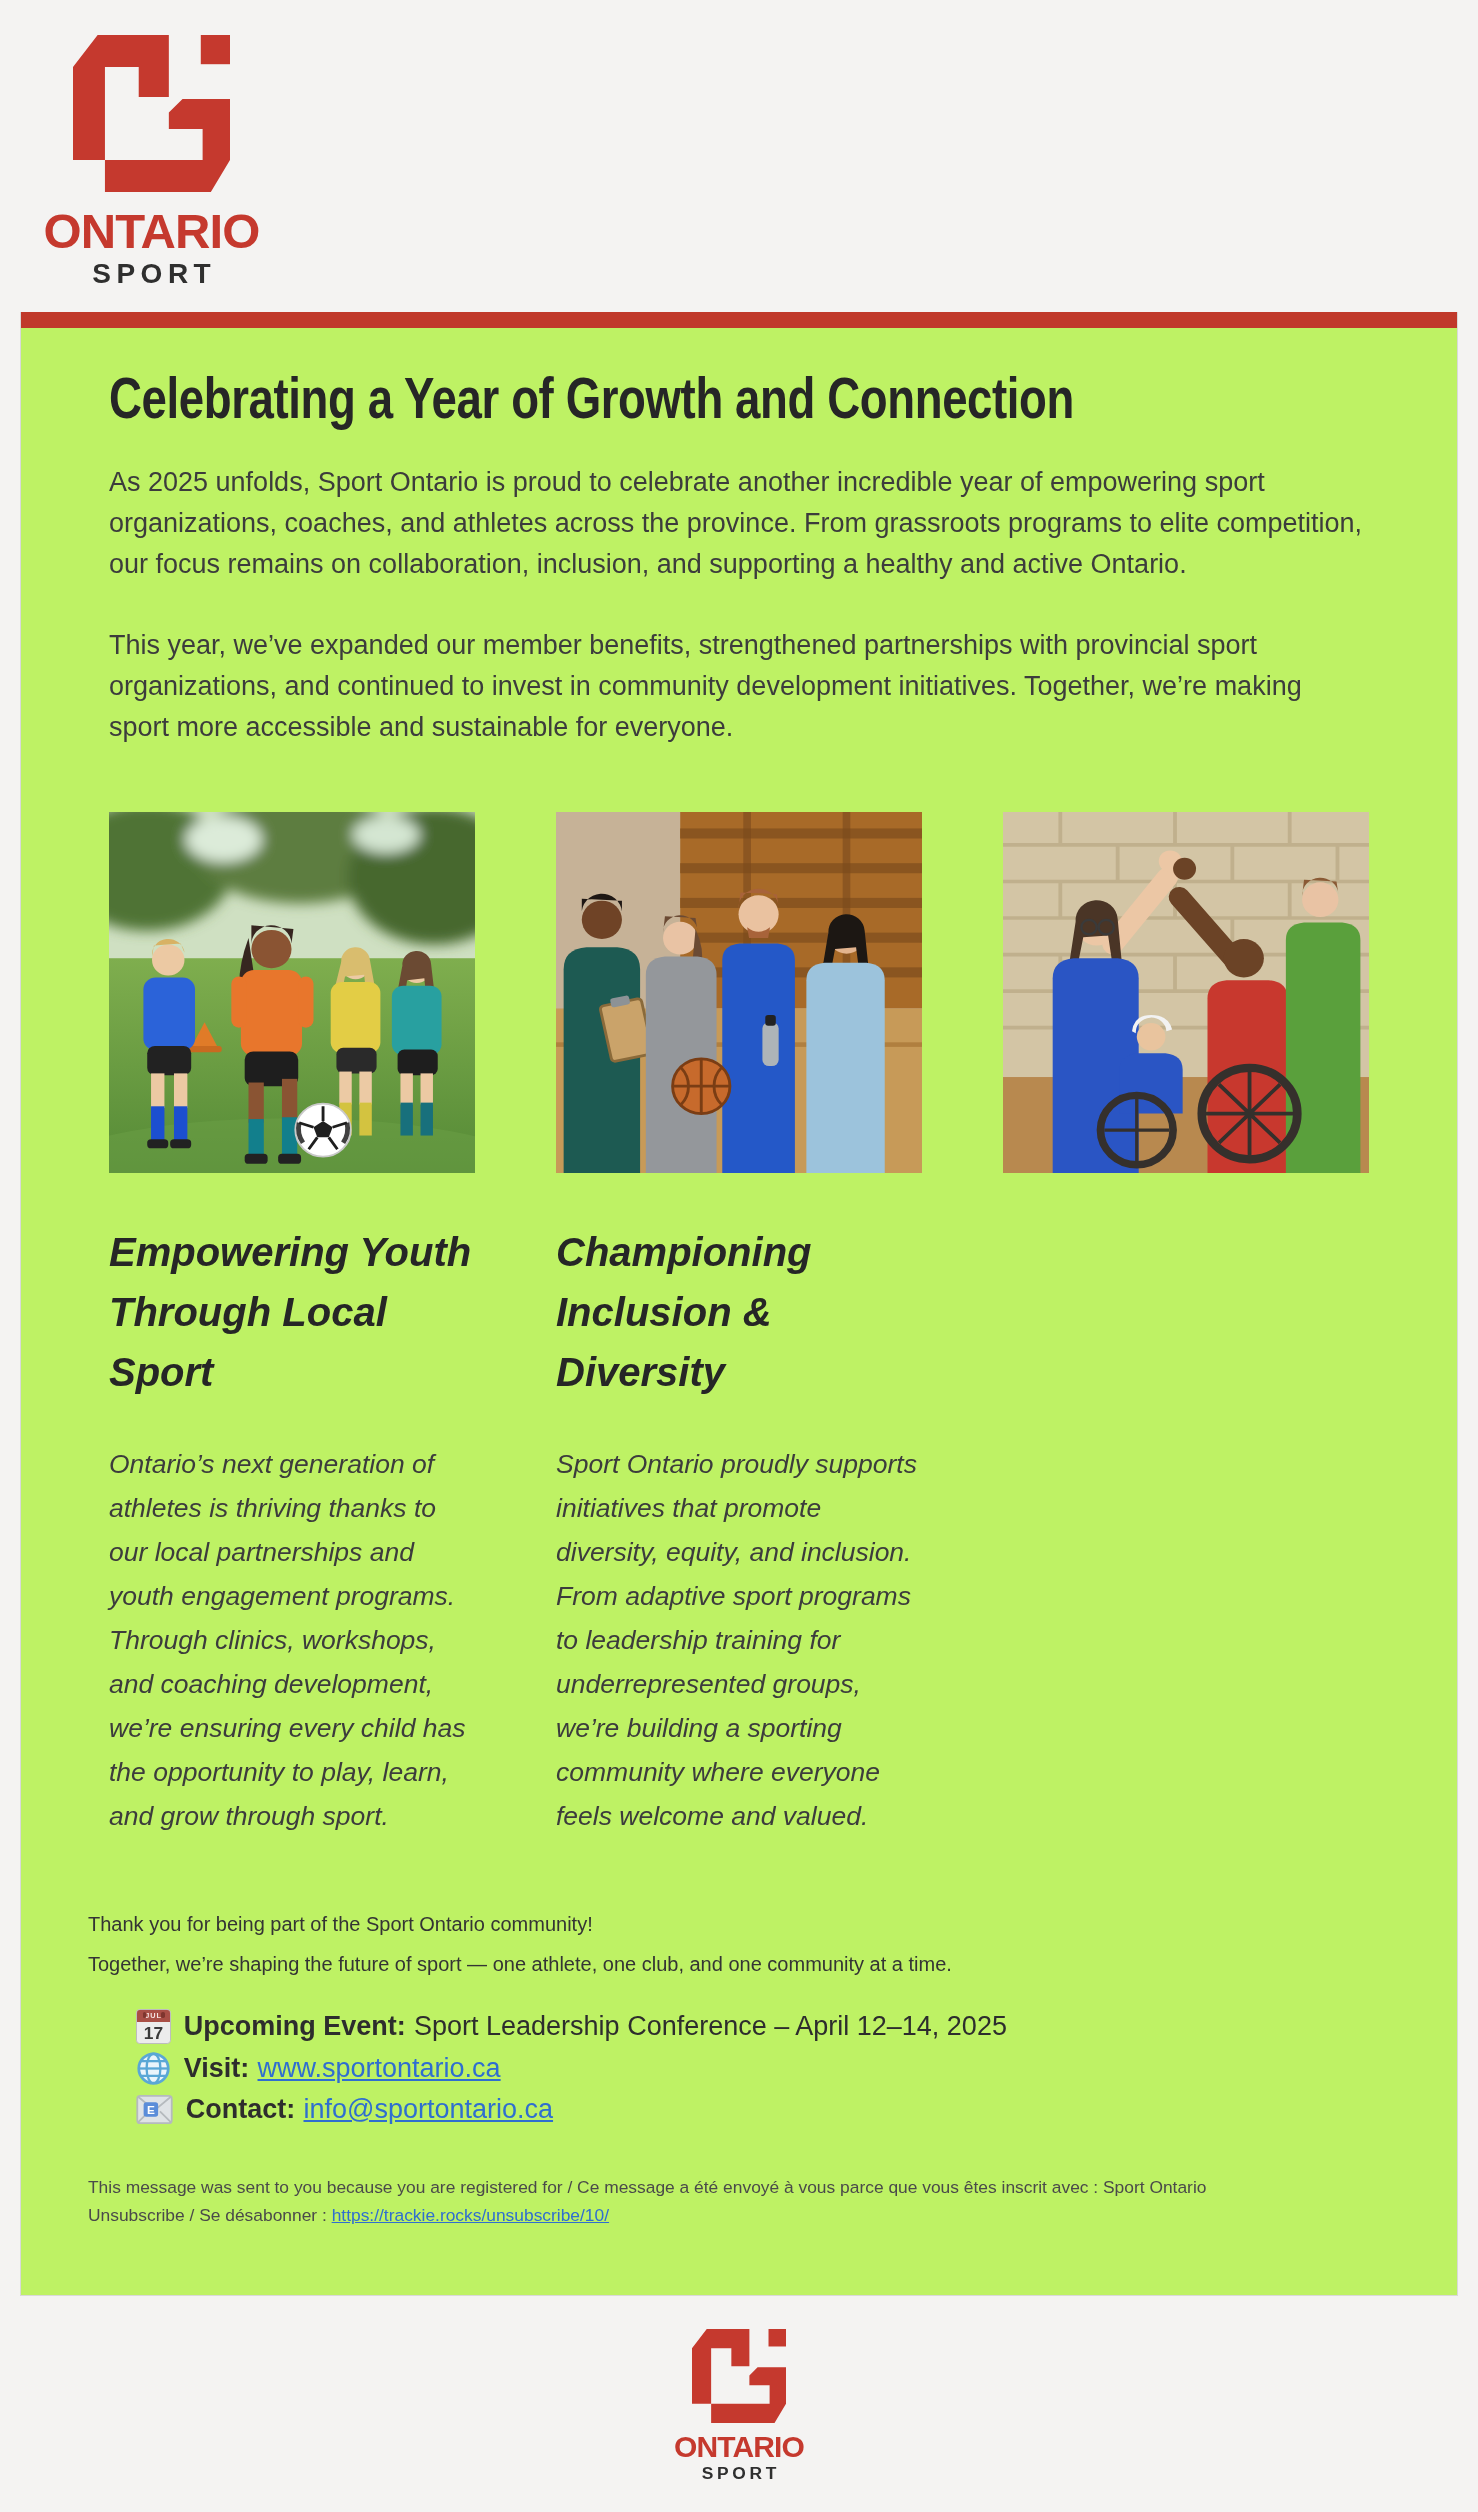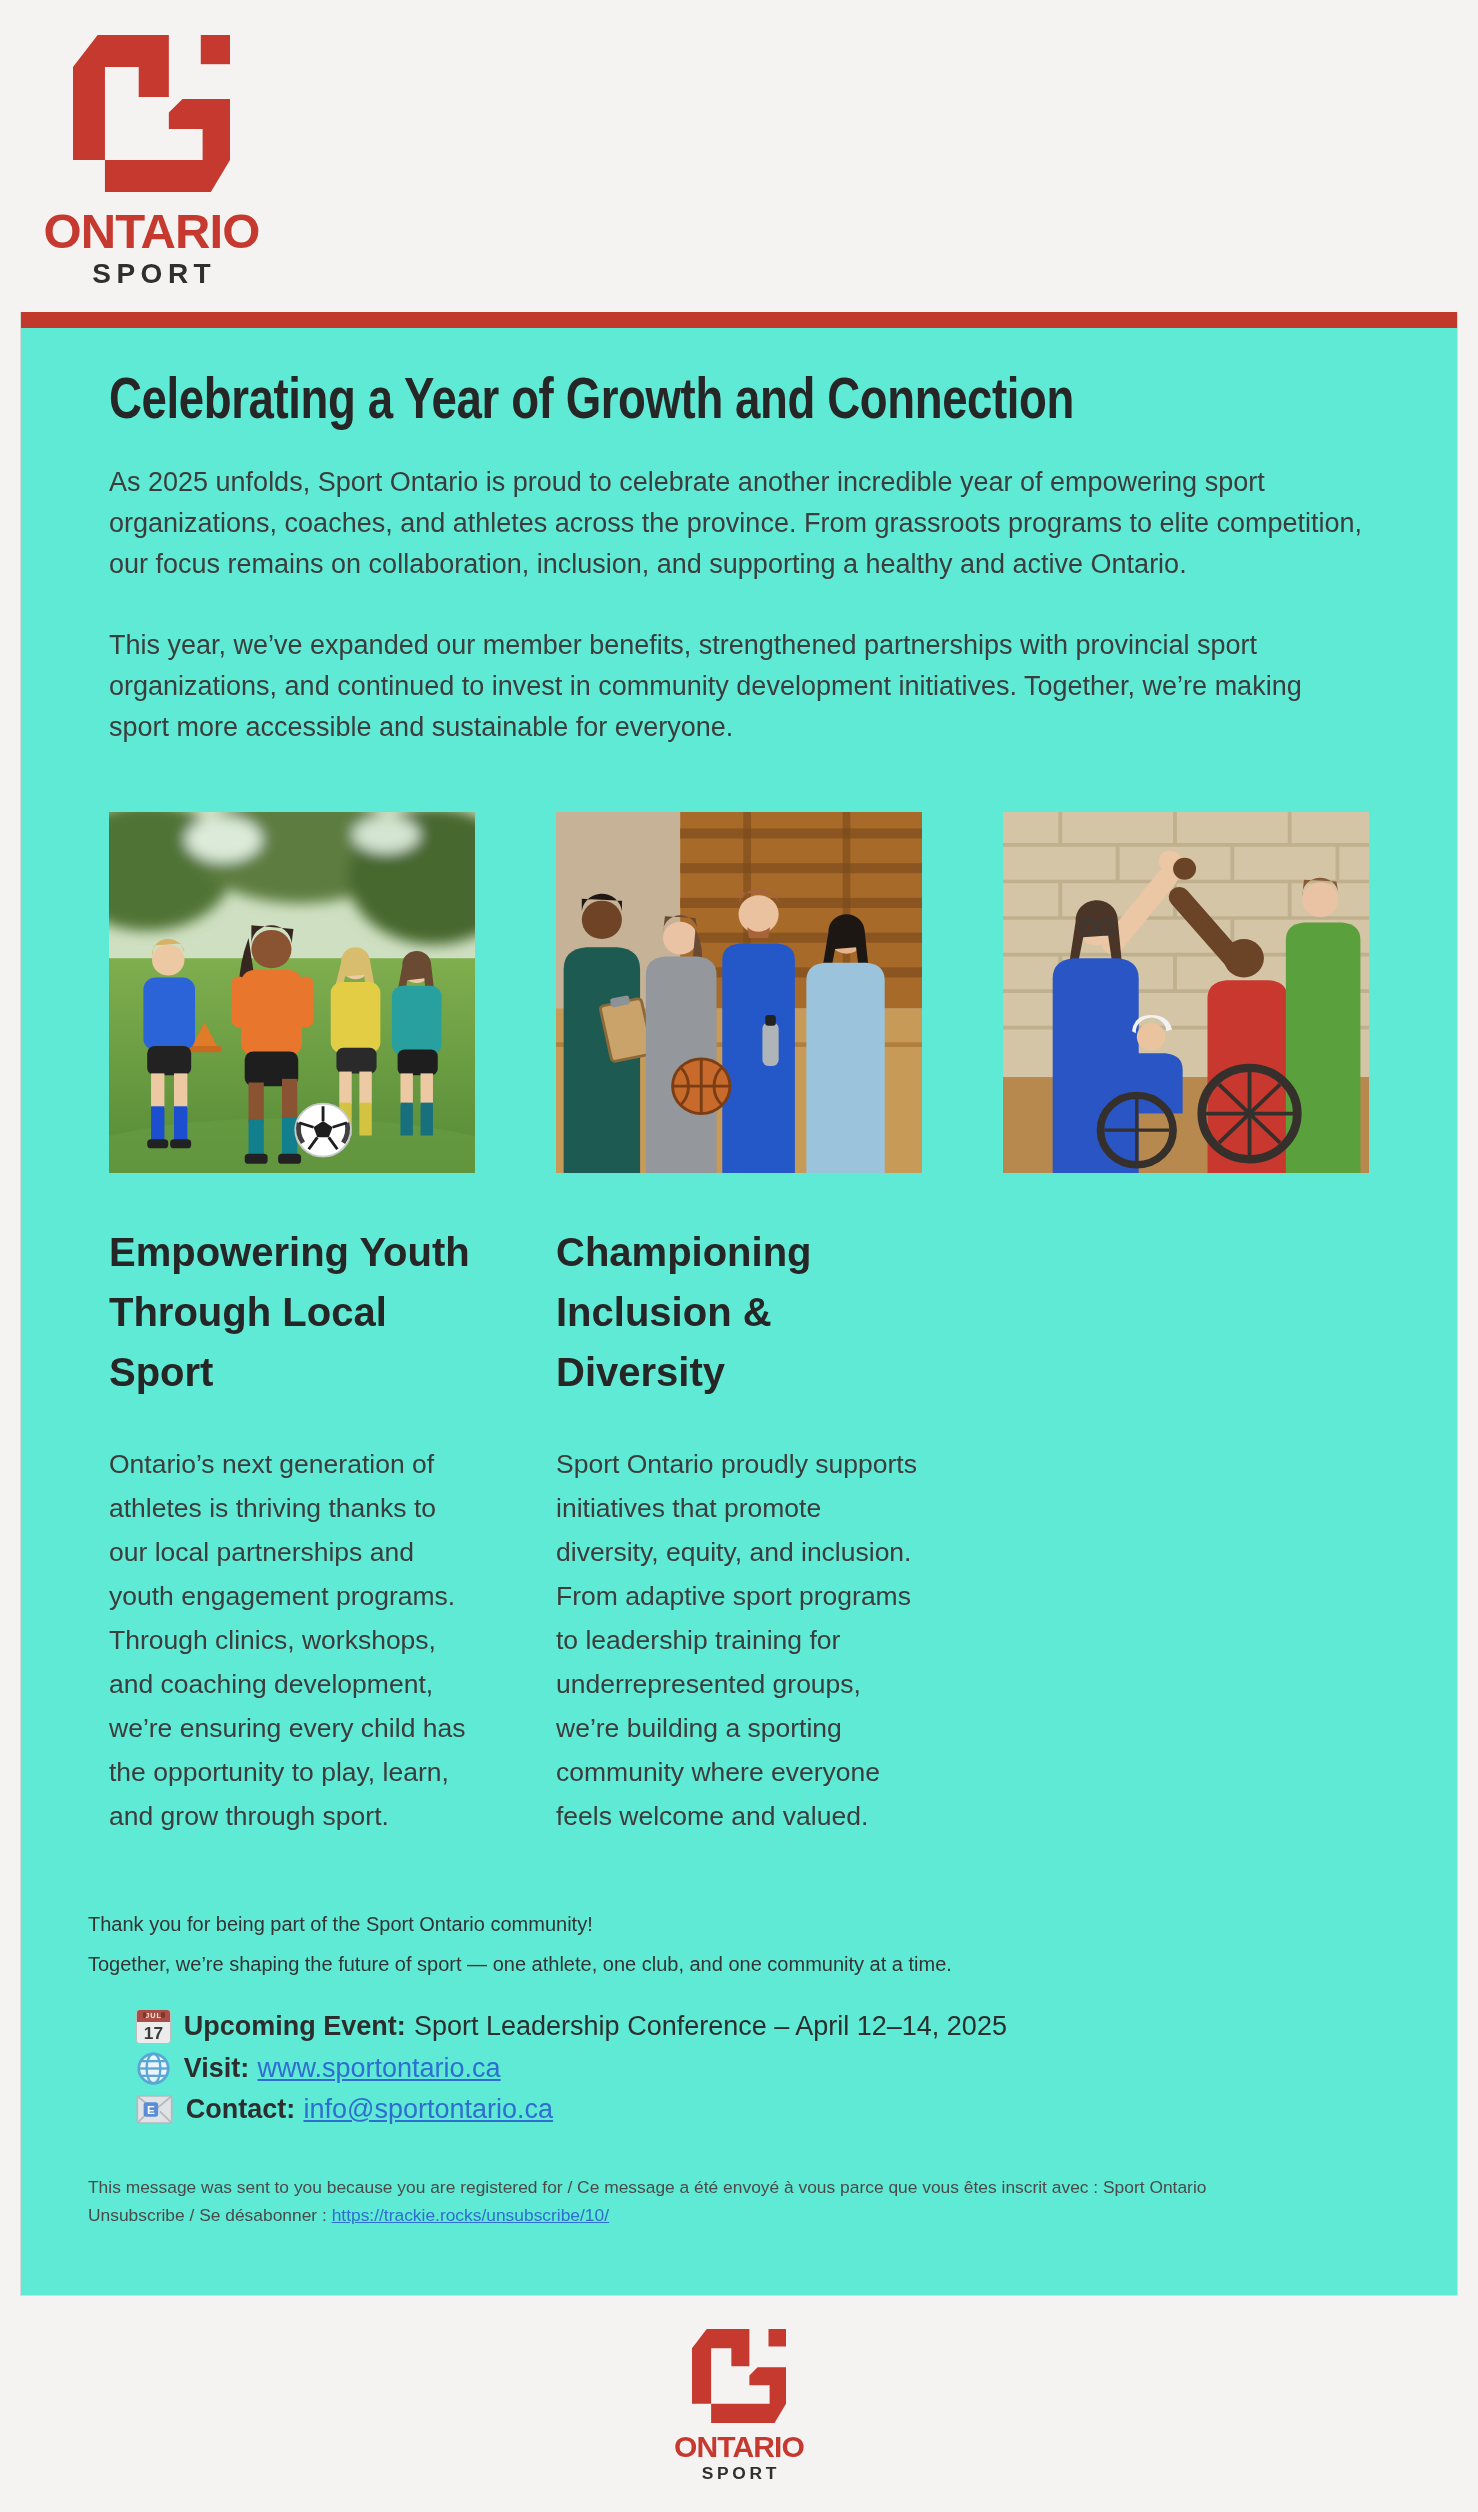--- a/index.html
+++ b/index.html
@@ -17,34 +17,34 @@
   .brand-footer { width:94px; margin:33px auto 0; padding-bottom:20px; }
   .gmark { display:block; }
   .wordmark-1 { font-weight:700; color:#c5392e; line-height:1; letter-spacing:-0.9px; white-space:nowrap; }
   .wordmark-2 { font-weight:700; color:#2f2f2f; line-height:1; white-space:nowrap; }
   .brand-header .wordmark-1 { font-size:49px; margin-top:14.6px; }
   .brand-header .wordmark-2 { font-size:28px; letter-spacing:5.5px; margin-top:4.6px; padding-left:5.5px; }
   .brand-footer .wordmark-1 { font-size:30px; margin-top:9px; }
   .brand-footer .wordmark-2 { font-size:17.4px; letter-spacing:3.7px; margin-top:2.7px; padding-left:3.7px; }
 
   
-  .card { margin:24px 20px 0; background:#5eead4; border:0.9px solid #d9d9d9; border-top:none; }
+  .card { margin:24px 20px 0; background:#bef264; border:0.9px solid #d9d9d9; border-top:none; }
   .accent-bar { height:15.5px; background:#c0392b; }
   .card-inner { padding:0 88px 66px; }
 
   .article-title {
     margin:37px 0 0; font-size:57px; font-weight:700; color:#262626;
     letter-spacing:-0.5px; white-space:nowrap;
     transform:scaleX(0.8); transform-origin:0 50%;
   }
   .article-p { font-size:27px; line-height:41px; margin:31px 0 0; max-width:1269px; color:#3c3c3c; }
   .article-p + .article-p { margin-top:40px; }
 
   
-  .columns { display:flex; gap:81px; margin-top:64px; }
+  .columns { display:flex; gap:81px; margin-top:64px;font-style:italic; }
   .column { flex:1; min-width:0; }
   .photo { display:block; width:100%; height:361px; }
   .col-heading { margin:49px 0 0; font-size:40px; line-height:60px; font-weight:700; color:#262626; }
   .col-body { margin:40px 0 0; font-size:26.5px; line-height:44px; color:#3c3c3c; }
 
   
   .closing { margin:66px 0 0 -21px; font-size:20px; line-height:40px; color:#343434; }
   .contact-list { margin:25.6px 0 0 -21px; }
   .contact-row { display:flex; align-items:center; margin-top:6.4px; font-size:27px; line-height:35px;padding-left:48px; }
   .row-icon { flex:none; margin-right:12.8px; }

